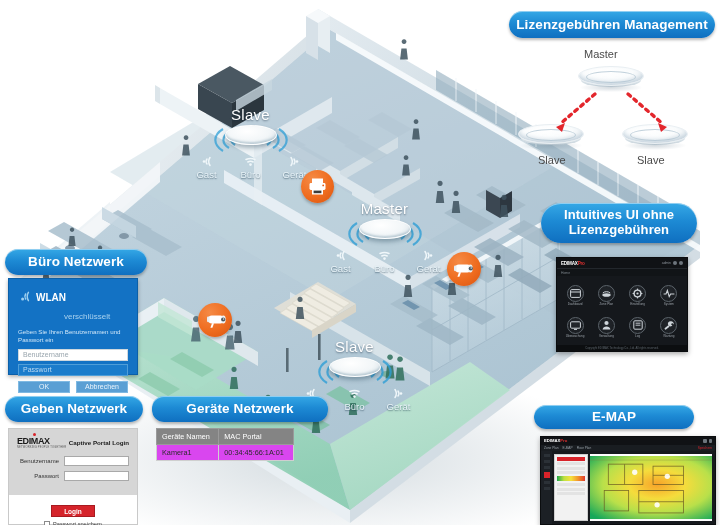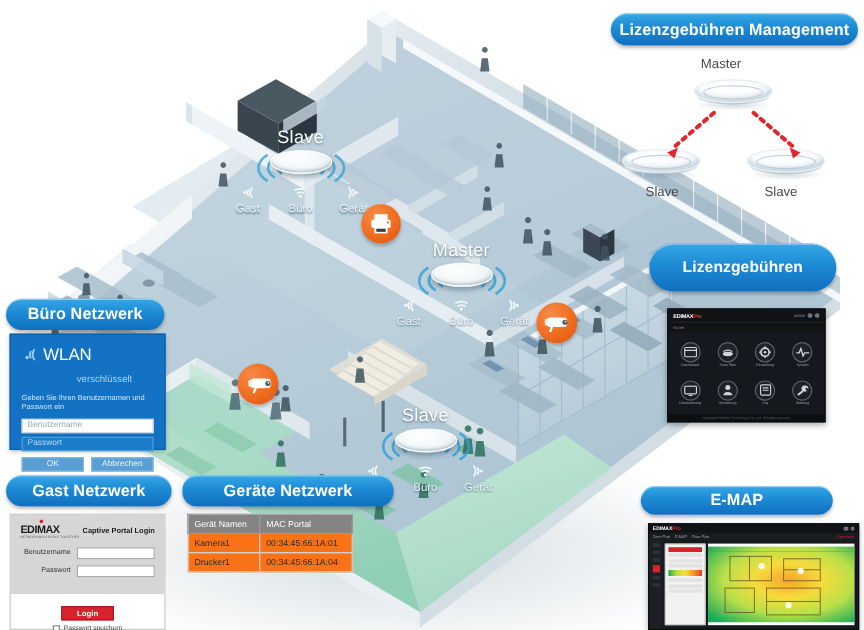--- a/index.html
+++ b/index.html
@@ -58,21 +58,21 @@
   }
 
   
   #buero-card {
     position:absolute; left:8px; top:278px; width:130px; height:97px;
     background:#1372c4; border:1px solid #0b5fa8; z-index:45;
     box-shadow:0 2px 4px rgba(0,0,0,.3);
     padding:8px 9px 7px 9px;
   }
   #buero-card .wifi-row { display:flex; align-items:flex-start; gap:5px; }
-  #buero-card .ssid { font-size:14px; font-weight:normal; color:#ffffff; line-height:1.15; }
+  #buero-card .ssid { font-size:10px; font-weight:bold; color:#ffffff; line-height:1.15; }
   #buero-card .enc { font-size:8px; color:#a9d2ef; line-height:1.15;margin-left:28px; }
   #buero-card .hint { font-size:6.2px; color:#cfe6f8; margin:5px 0 4px 0; line-height:1.35; }
   #buero-card .fld {
     height:12px; margin-bottom:3px; font-size:7px; color:#6e6e6e;
     padding:1px 4px; display:flex; align-items:center;
   }
   #buero-card .fld.user { background:#ffffff; border:1px solid #cfd8de; color:#9aa6ae; }
   #buero-card .fld.pass { background:#1b7ccb; border:1px solid #4f9ed8; color:#b9d9f2; }
   #buero-card .btnrow { display:flex; gap:6px; margin-top:5px; }
   #buero-card .btn {
@@ -110,21 +110,21 @@
   #devtable {
     position:absolute; left:156px; top:428px; width:138px; z-index:45;
     border-collapse:collapse; font-size:7.3px; color:#2b2b2b;
     background:#ffffff;
   }
   #devtable th {
     background:#848484; color:#ffffff; font-weight:normal; font-size:7.3px;
     text-align:left; padding:3px 5px; border:1px solid #9a9a9a;
   }
   #devtable td {
-    padding:3px 5px; border:1px solid #cfcfcf; background:#f97316; white-space:nowrap;
+    padding:3px 5px; border:1px solid #cfcfcf; background:#d946ef; white-space:nowrap;
   }
 
   
   #topology { position:absolute; left:512px; top:44px; width:200px; height:140px; z-index:42; }
   #topology .t-lab {
     position:absolute; font-size:11px; color:#4a4a4a;
   }
   .ap3d {
     position:absolute; width:66px; height:26px;
   }
@@ -667,29 +667,30 @@
       <path d="M10,11.3 l-1.6,4.4 h2 l1.6,-4.4 z" fill="#ffffff"></path>
     </svg>
   </div>
 </div>
 
 <div class="pill" style="left:509px; top:11px; width:206px; height:27px; font-size:13.5px;">
   <span>Lizenzgebühren Management</span>
 </div>
 
 <div class="pill" style="left:541px; top:203px; width:156px; height:40px; font-size:13px; flex-direction:column;">
+  <span>Intuitives UI ohne</span>
   <span>Lizenzgebühren</span>
 </div>
 
-<div class="pill" style="left:5px; top:249px; width:132px; height:26px; font-size:13.5px;">
+<div class="pill" style="left:5px; top:249px; width:142px; height:26px; font-size:13.5px;">
   <span>Büro Netzwerk</span>
 </div>
 
 <div class="pill" style="left:5px; top:396px; width:138px; height:26px; font-size:13.5px;">
-  <span>Gast Netzwerk</span>
+  <span>Geben Netzwerk</span>
 </div>
 
 <div class="pill" style="left:152px; top:396px; width:176px; height:26px; font-size:13.5px;border-radius:12px;">
   <span>Geräte Netzwerk</span>
 </div>
 
 <div class="pill" style="left:534px; top:405px; width:160px; height:24px; font-size:13.5px;">
   <span>E-MAP</span>
 </div>
 
@@ -778,32 +779,28 @@
     <div class="saverow">
       <span class="cbx"></span>
       <span class="savetx">Passwort speichern</span>
     </div>
   </div>
 </div>
 
 <table id="devtable">
   <thead>
     <tr>
-      <th>Gerät Namen</th>
+      <th>Geräte Namen</th>
       <th>MAC Portal</th>
     </tr>
   </thead>
   <tbody>
     <tr>
       <td>Kamera1</td>
       <td>00:34:45:66:1A:01</td>
-    </tr>
-    <tr>
-      <td>Drucker1</td>
-      <td>00:34:45:66:1A:04</td>
     </tr>
   </tbody>
 </table>
 
 <div id="ui-mock">
   <div class="topbar">
     <span class="brand">
       <span>EDIMAX</span><i>Pro</i>
     </span>
     <span class="topright">

